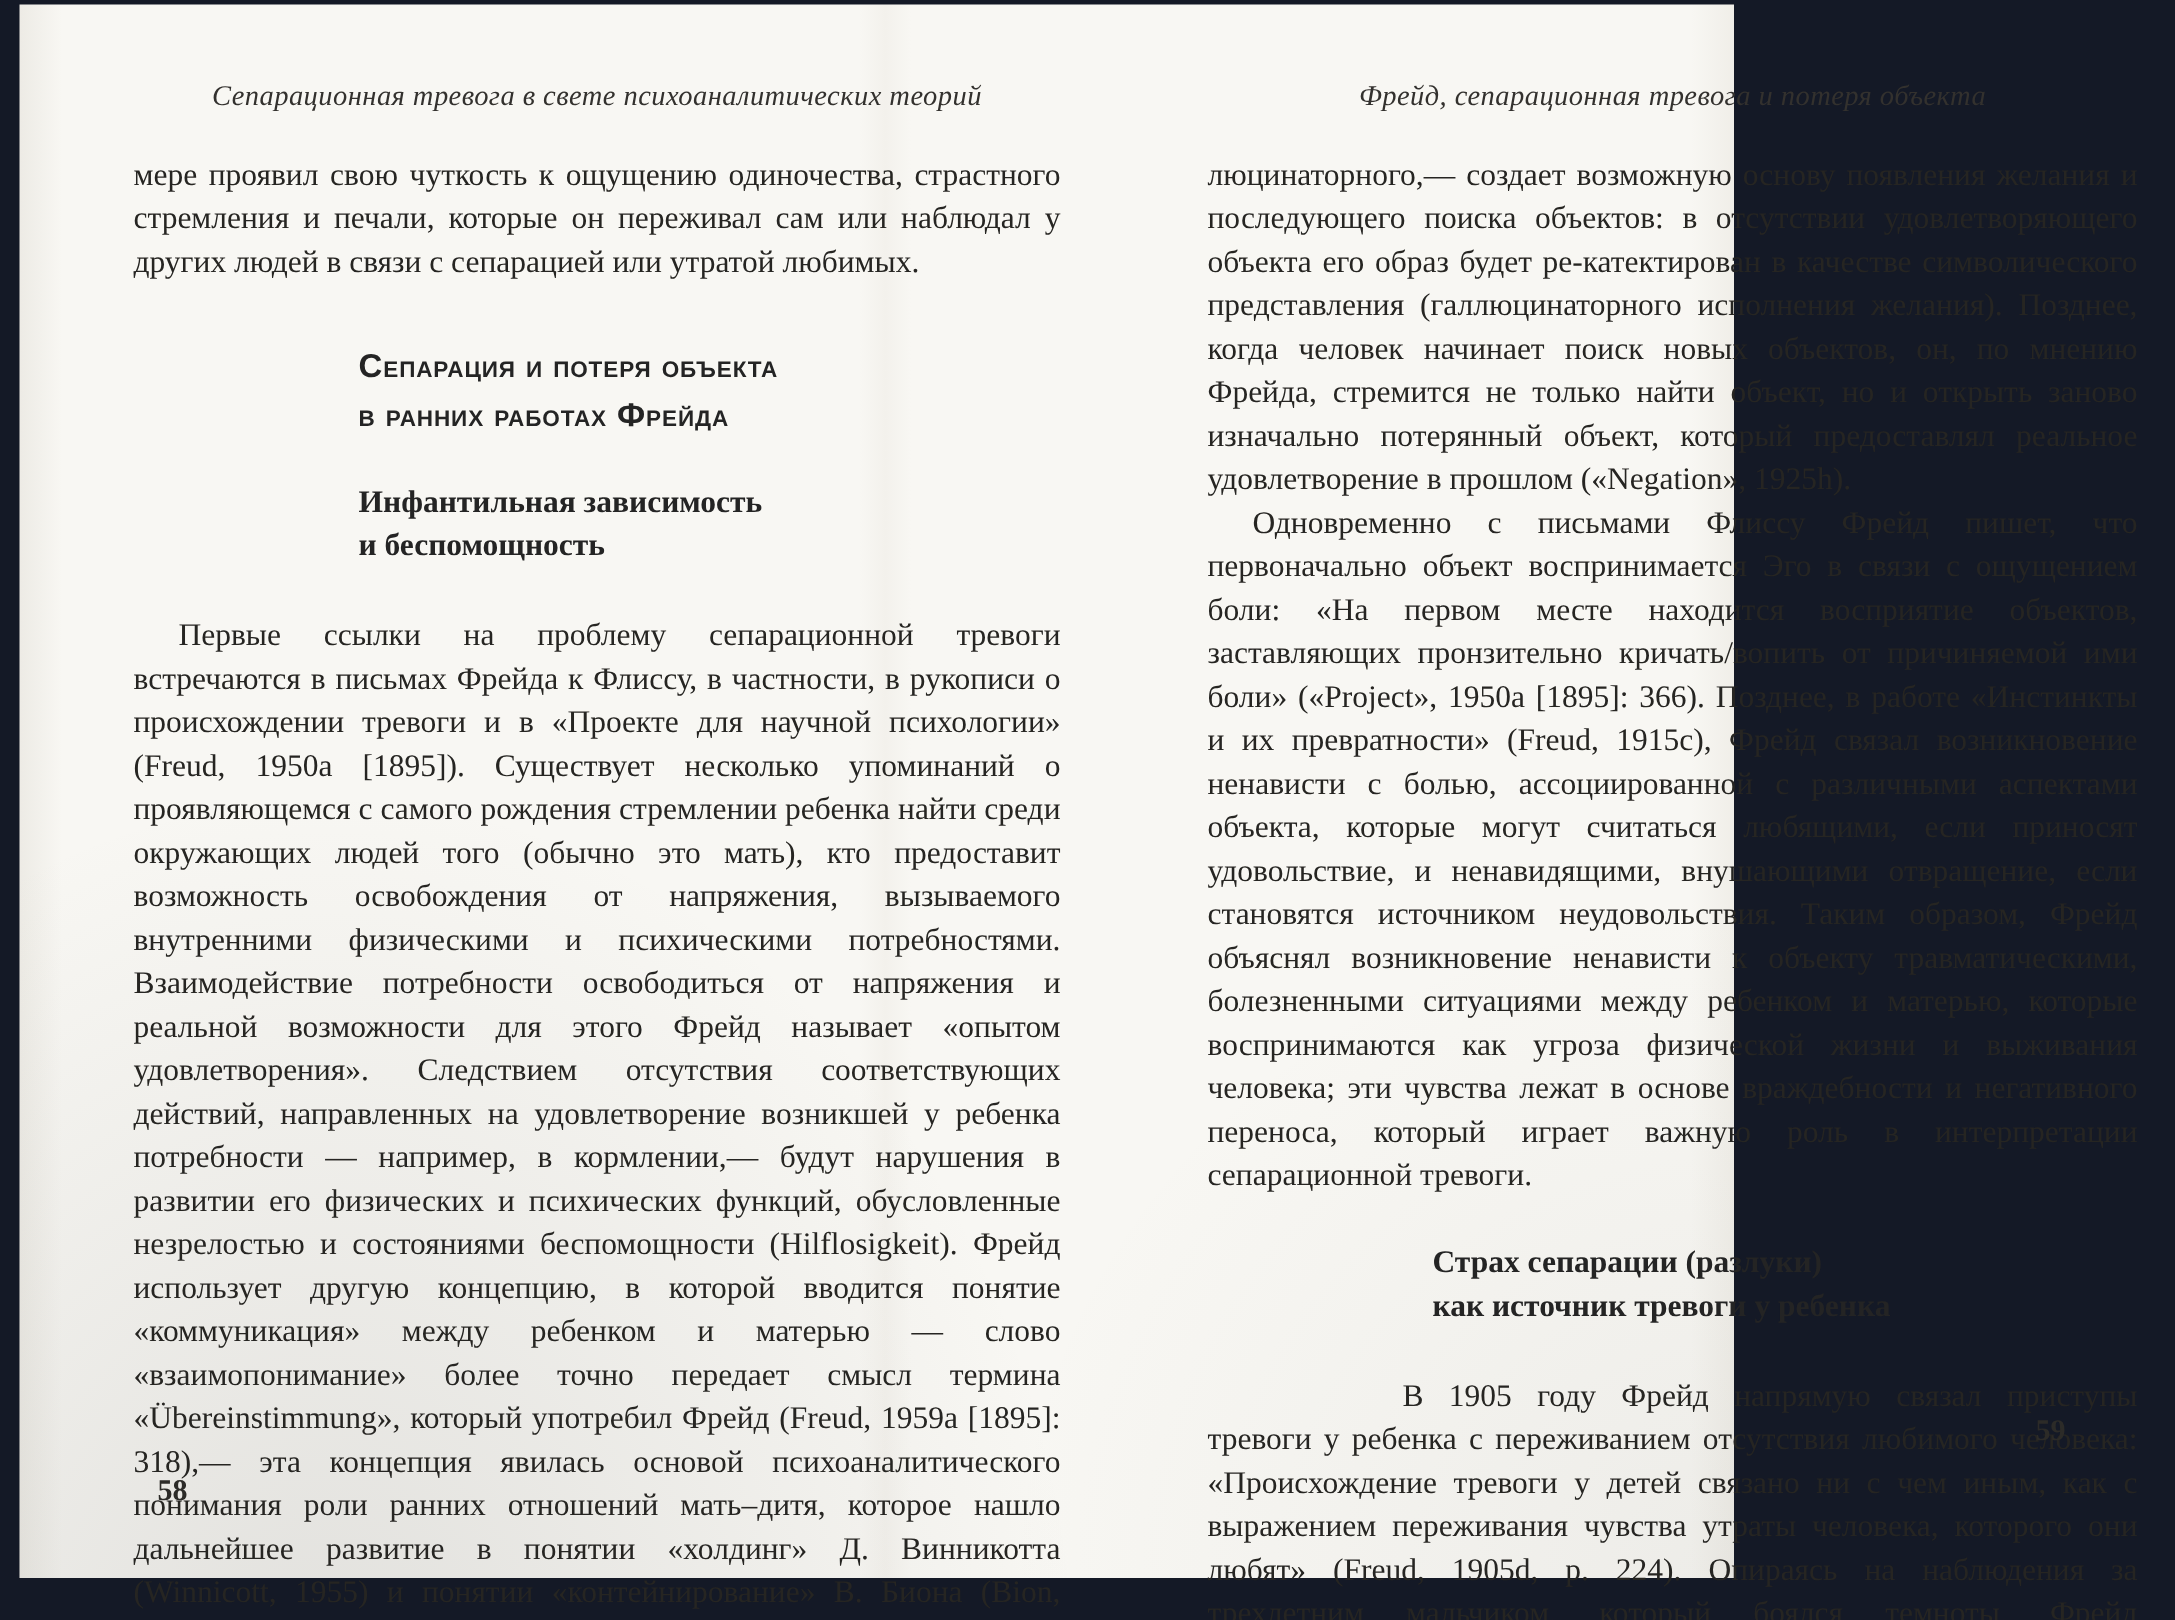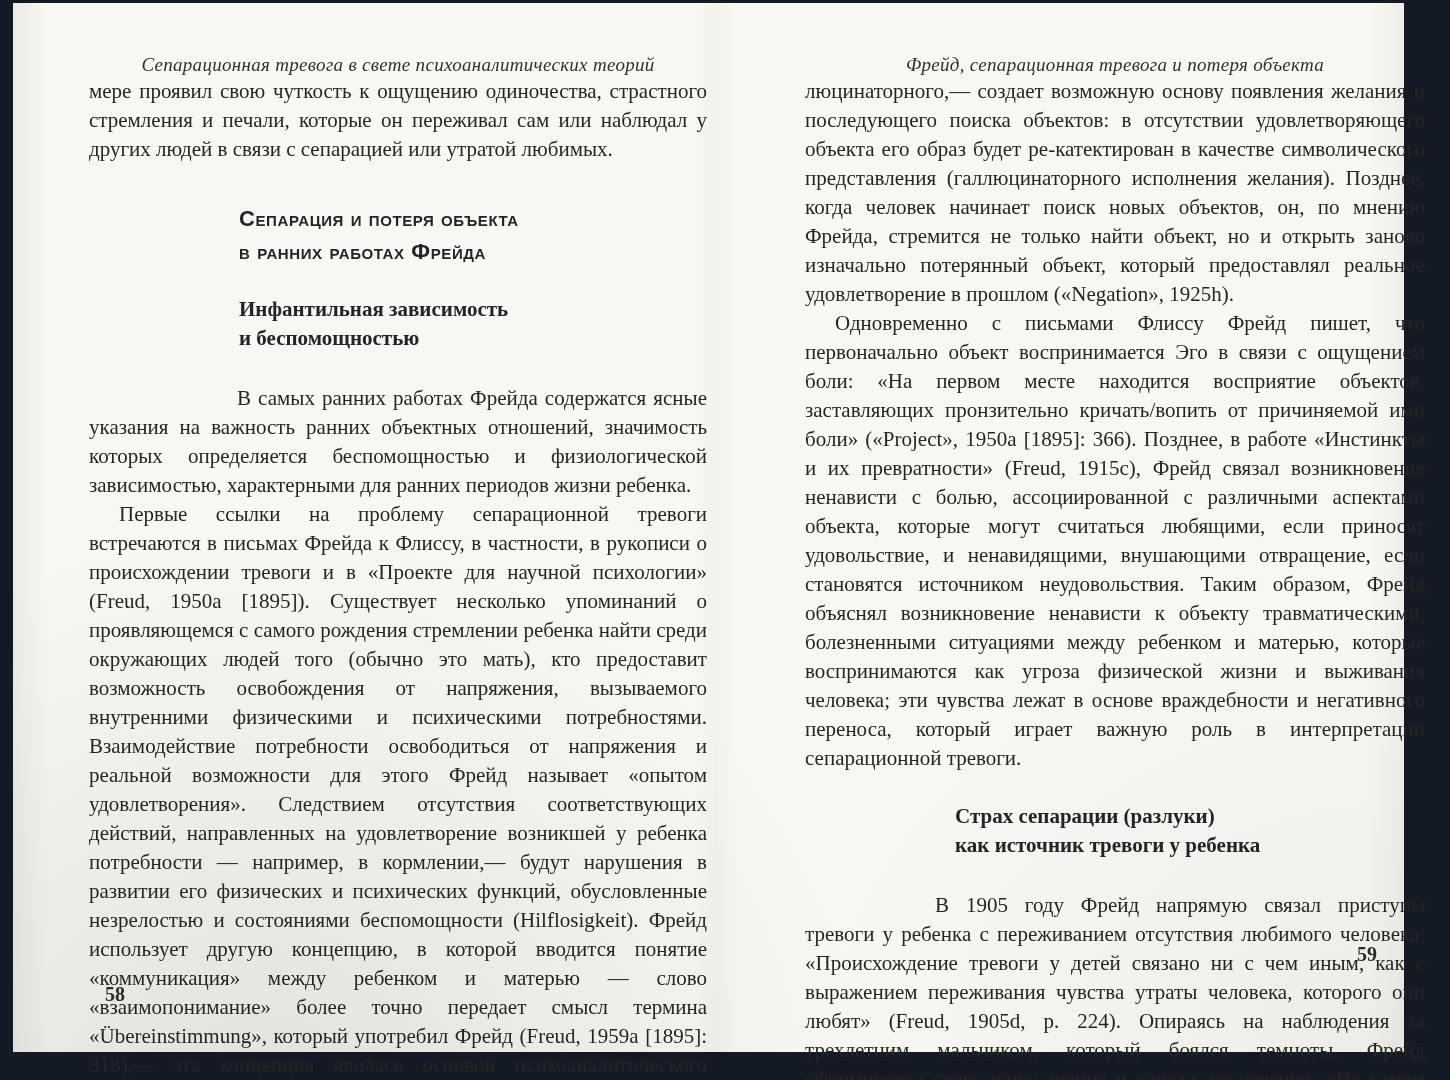--- a/index.html
+++ b/index.html
@@ -2,21 +2,21 @@
 <html><head>
 <meta charset="utf-8">
 <style>
   html, body { margin:0; padding:0; }
   body {
     width:1450px; height:1080px; position:relative; overflow:hidden;
     background:#141926;
     font-family:"Liberation Serif", serif;
   }
   .scan {
-    position:absolute; left:13px; top:3px; width:1391px; height:1049px;
+    position:absolute; left:13px; top:3px; width:1143px; height:1049px;
     background:
       radial-gradient(ellipse at 18% 108%, rgba(120,120,118,0.18) 0%, rgba(120,120,118,0) 38%),
       radial-gradient(ellipse at 100% 100%, rgba(140,140,135,0.10) 0%, rgba(140,140,135,0) 30%),
       linear-gradient(90deg, #edebe5 0%, #f8f7f3 2.5%, #f8f7f3 49%, #f3f1ec 50.5%, #f8f7f3 52%, #f8f7f3 97.5%, #f0eee8 100%);
   }
   .col { position:absolute; top:0; }
   .col-left  { left:76px;  width:618px; }
   .col-right { left:792px; width:620px; }
 
   .running-header {
@@ -39,21 +39,21 @@
     font-weight:700; font-size:22px; line-height:33px;
     font-variant:small-caps; letter-spacing:0.6px; color:#242424;
   }
   .subsection-title {
     font-weight:700;
     font-size:21px; line-height:29px; color:#242424;
   }
   .subsection-left  { margin:27px 0 0 150px; }
   .subsection-right { margin:29px 0 0 150px; }
 
-  .mt-intro { }
+  .mt-intro { margin-top:25px; }
   .mt-body  { margin-top:31px; }
 
   .page-number {
     position:absolute; font-size:20px; color:#2c2b28;font-weight:bold;
   }
   .page-number-left  { left:92px;   top:980px; }
   .page-number-right { left:1344px; top:940px; }
 </style>
 </head>
 <body>
@@ -67,25 +67,24 @@
       <p class="indent-none">мере проявил свою чуткость к ощущению одиночества, страстного стремления и печали, которые он переживал сам или наблюдал у других людей в связи с сепарацией или утратой любимых.</p>
     </div>
 
     <div class="section-title">
       <div>Сепарация и потеря объекта</div>
       <div>в ранних работах Фрейда</div>
     </div>
 
     <div class="subsection-title subsection-left">
       <div>Инфантильная зависимость</div>
-      <div>и беспомощностью</div>
+      <div>и беспомощность</div>
     </div>
 
     <div class="body-text mt-body">
-      <p class="indent-deep">В самых ранних работах Фрейда содержатся ясные указания на важность ранних объектных отношений, значимость которых определяется беспомощностью и физиологической зависимостью, характерными для ранних периодов жизни ребенка.</p>
       <p class="indent-normal">Первые ссылки на проблему сепарационной тревоги встречаются в письмах Фрейда к Флиссу, в частности, в рукописи о происхождении тревоги и в «Проекте для научной психологии» (Freud, 1950a [1895]). Существует несколько упоминаний о проявляющемся с самого рождения стремлении ребенка найти среди окружающих людей того (обычно это мать), кто предоставит возможность освобождения от напряжения, вызываемого внутренними физическими и психическими потребностями. Взаимодействие потребности освободиться от напряжения и реальной возможности для этого Фрейд называет «опытом удовлетворения». Следствием отсутствия соответствующих действий, направленных на удовлетворение возникшей у ребенка потребности — например, в кормлении,— будут нарушения в развитии его физических и психических функций, обусловленные незрелостью и состояниями беспомощности (Hilflosigkeit). Фрейд использует другую концепцию, в которой вводится понятие «коммуникация» между ребенком и матерью — слово «взаимопонимание» более точно передает смысл термина «Übereinstimmung», который употребил Фрейд (Freud, 1959a [1895]: 318),— эта концепция явилась основой психоаналитического понимания роли ранних отношений мать–дитя, которое нашло дальнейшее развитие в понятии «холдинг» Д. Винникотта (Winnicott, 1955) и понятии «контейнирование» В. Биона (Bion, 1962).</p>
 
     </div>
   </div>
 
   <div class="col col-right">
     <div class="running-header">Фрейд, сепарационная тревога и потеря объекта</div>
 
     <div class="body-text mt-intro">
       <p class="indent-none">люцинаторного,— создает возможную основу появления желания и последующего поиска объектов: в отсутствии удовлетворяющего объекта его образ будет ре-катектирован в качестве символического представления (галлюцинаторного исполнения желания). Позднее, когда человек начинает поиск новых объектов, он, по мнению Фрейда, стремится не только найти объект, но и открыть заново изначально потерянный объект, который предоставлял реальное удовлетворение в прошлом («Negation», 1925h).</p>

